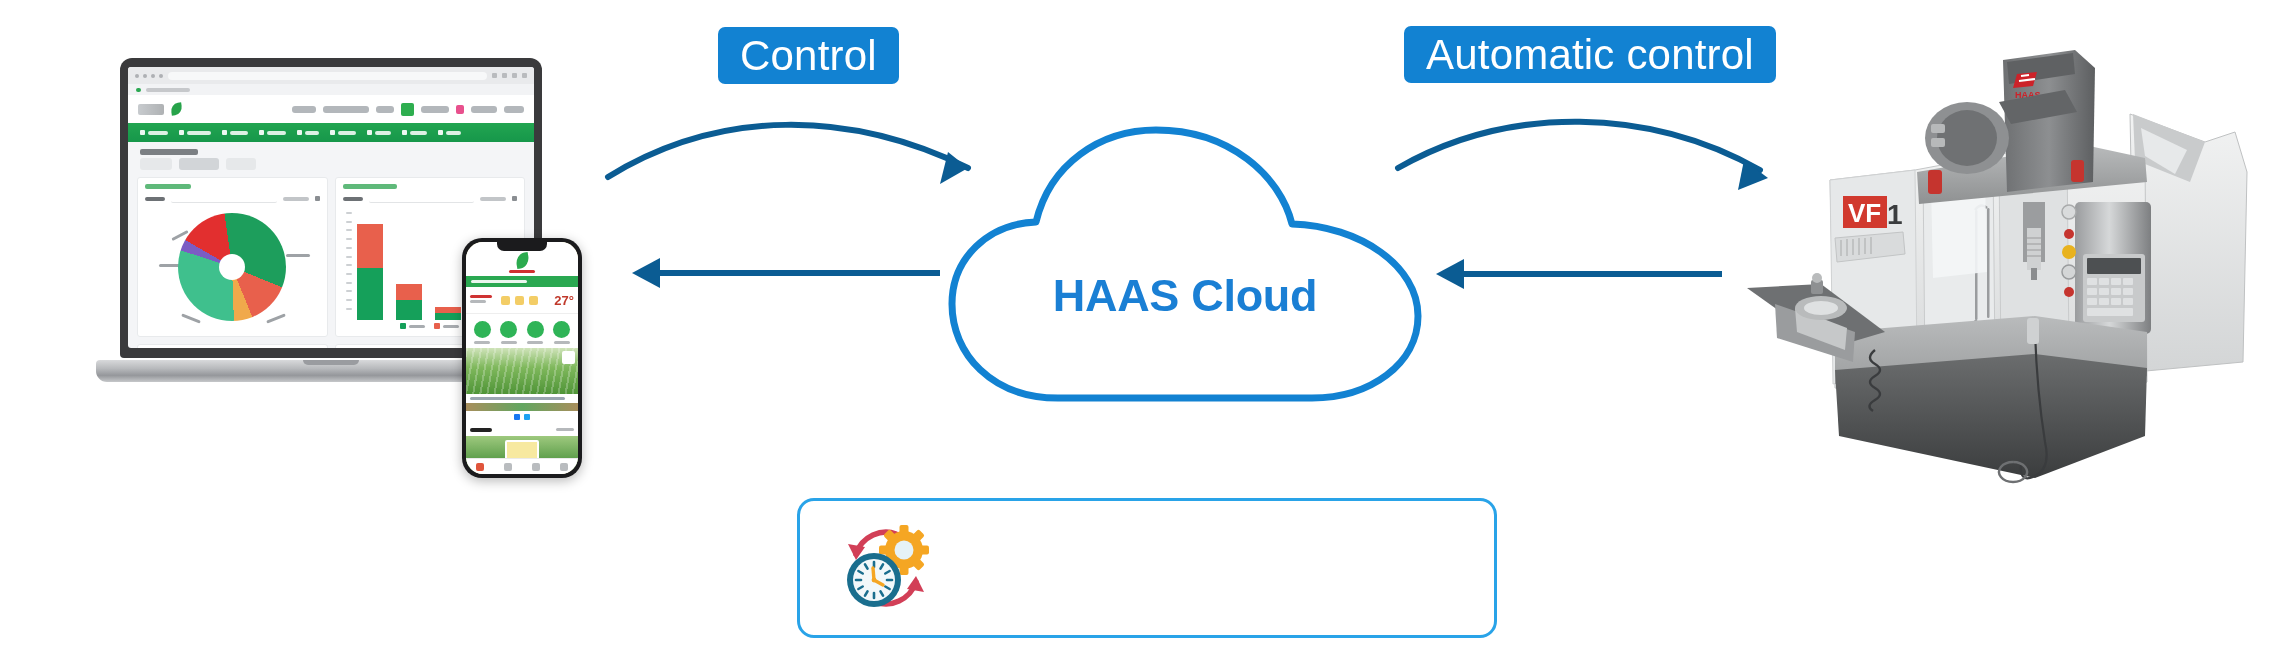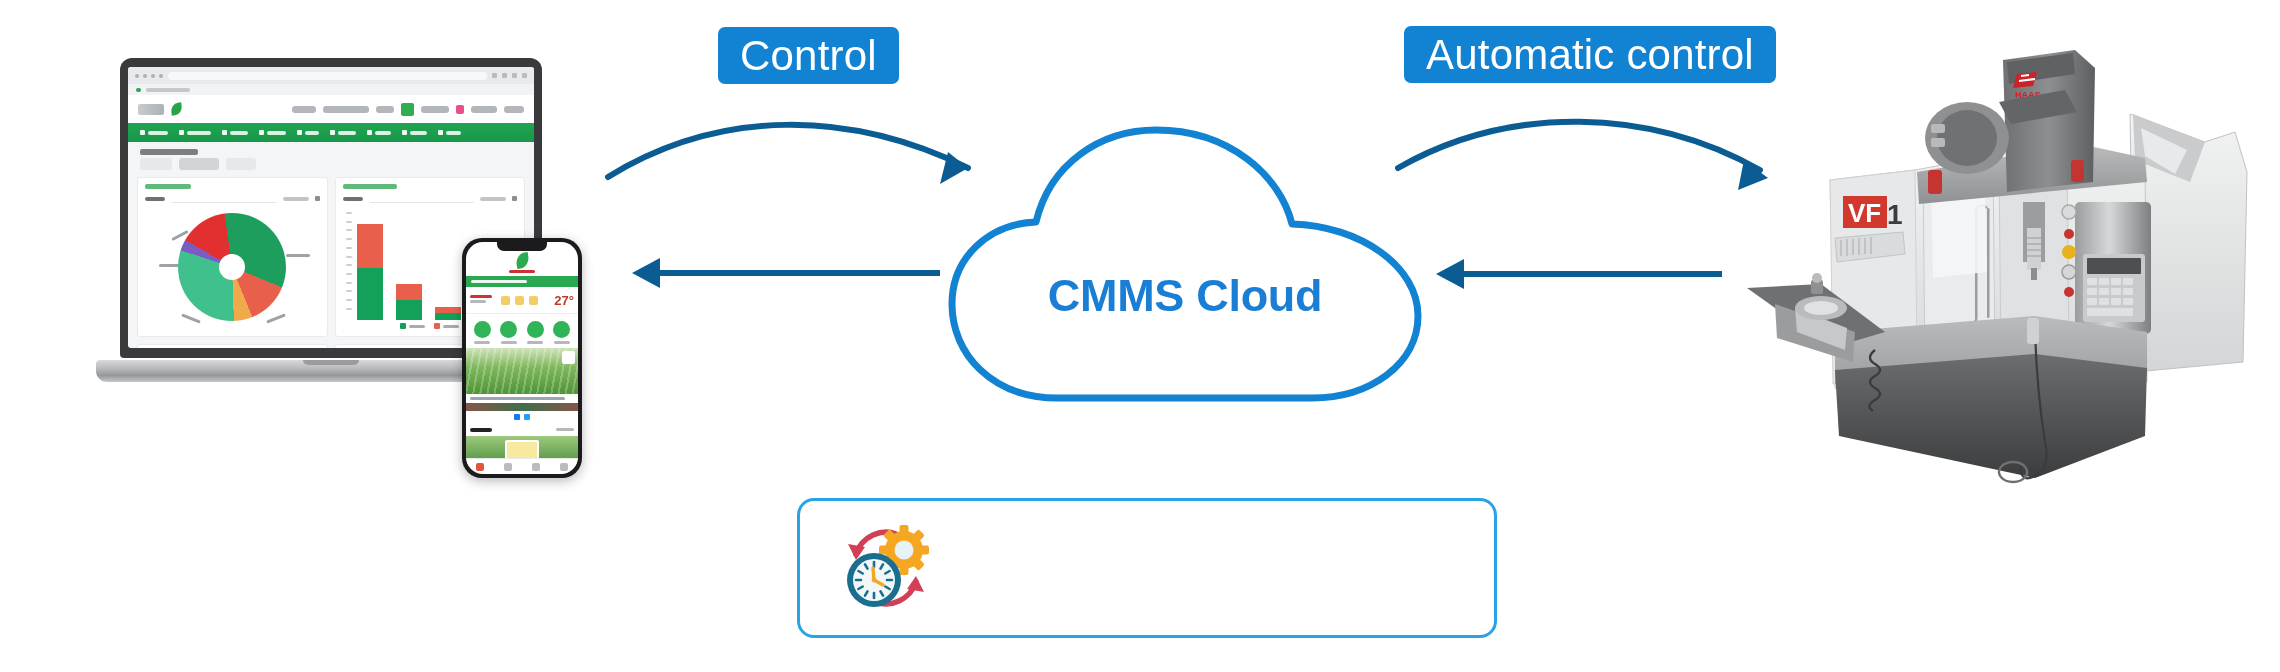--- a/index.html
+++ b/index.html
@@ -189,21 +189,21 @@
   .legend .sw{width:6px;height:6px;border-radius:1px;}
   .legend .lt{height:3px;width:16px;border-radius:2px;background:#a8acb0;}
 
   
   #phone{
     position:absolute;left:462px;top:238px;width:120px;height:240px;
     background:#1b1b1d;border-radius:20px;padding:4px;box-sizing:border-box;
     box-shadow:0 3px 12px rgba(0,0,0,.28);
   }
   #phone .pscreen{
-    width:100%;height:100%;background:#701a75;border-radius:17px;overflow:hidden;
+    width:100%;height:100%;background:#fef9c3;border-radius:17px;overflow:hidden;
     position:relative; filter: blur(0.3px);
   }
   .notch{position:absolute;left:50%;transform:translateX(-50%);top:0;width:50px;height:9px;
     background:#1b1b1d;border-radius:0 0 7px 7px;z-index:4;}
   .ph-head{height:26px;background:#fff;display:flex;align-items:center;justify-content:center;flex-direction:column;padding-top:8px;}
   .ph-leaf{width:13px;height:15px;background:#2bab4e;border-radius:75% 0 75% 0;transform:rotate(-10deg);}
   .ph-brand{height:3px;width:26px;border-radius:2px;background:#d03030;margin-top:2px;}
   .ph-green{height:11px;background:#2aa851;display:flex;align-items:center;padding-left:5px;}
   .ph-green i{height:3px;width:56px;border-radius:2px;background:rgba(255,255,255,.9);}
   .ph-weather{height:26px;background:#fff;display:flex;align-items:center;padding:0 4px;gap:5px;border-bottom:1px solid #eee;}
@@ -640,21 +640,21 @@
   <div id="cloud-wrap">
     <svg id="cloud-svg" viewBox="0 0 490 290" xmlns="http://www.w3.org/2000/svg">
       <path d="M 118,280
                C 52,280 12,236 12,186
                C 12,140 48,106 96,104
                C 110,46 160,12 216,12
                C 290,12 340,58 352,106
                C 420,108 478,148 478,198
                C 478,246 430,280 372,280 Z" fill="#ffffff" stroke="#1282D2" stroke-width="7" stroke-linejoin="round"></path>
     </svg>
-    <div id="cloud-label">CMMS Cloud</div>
+    <div id="cloud-label">HAAS Cloud</div>
   </div>
 
   <svg id="arrows" viewBox="0 0 2280 672" xmlns="http://www.w3.org/2000/svg">
 
     <g>
       <path d="M 608,177 C 720,108 850,110 968,168" stroke="#0B5C93" stroke-width="6" fill="none" stroke-linecap="round"></path>
       <polygon points="968,168 948,152 940,184" fill="#0B5C93"></polygon>
     </g>
 
     <g>

